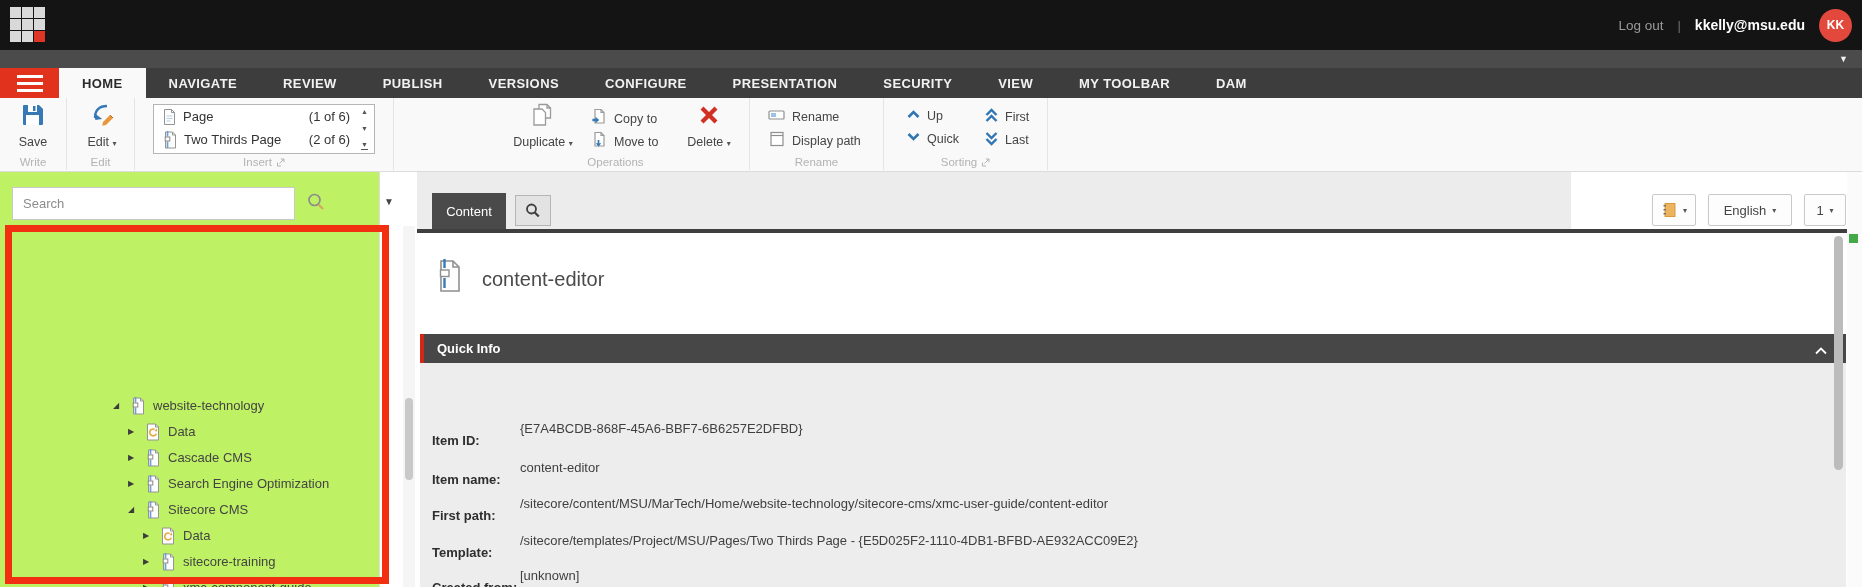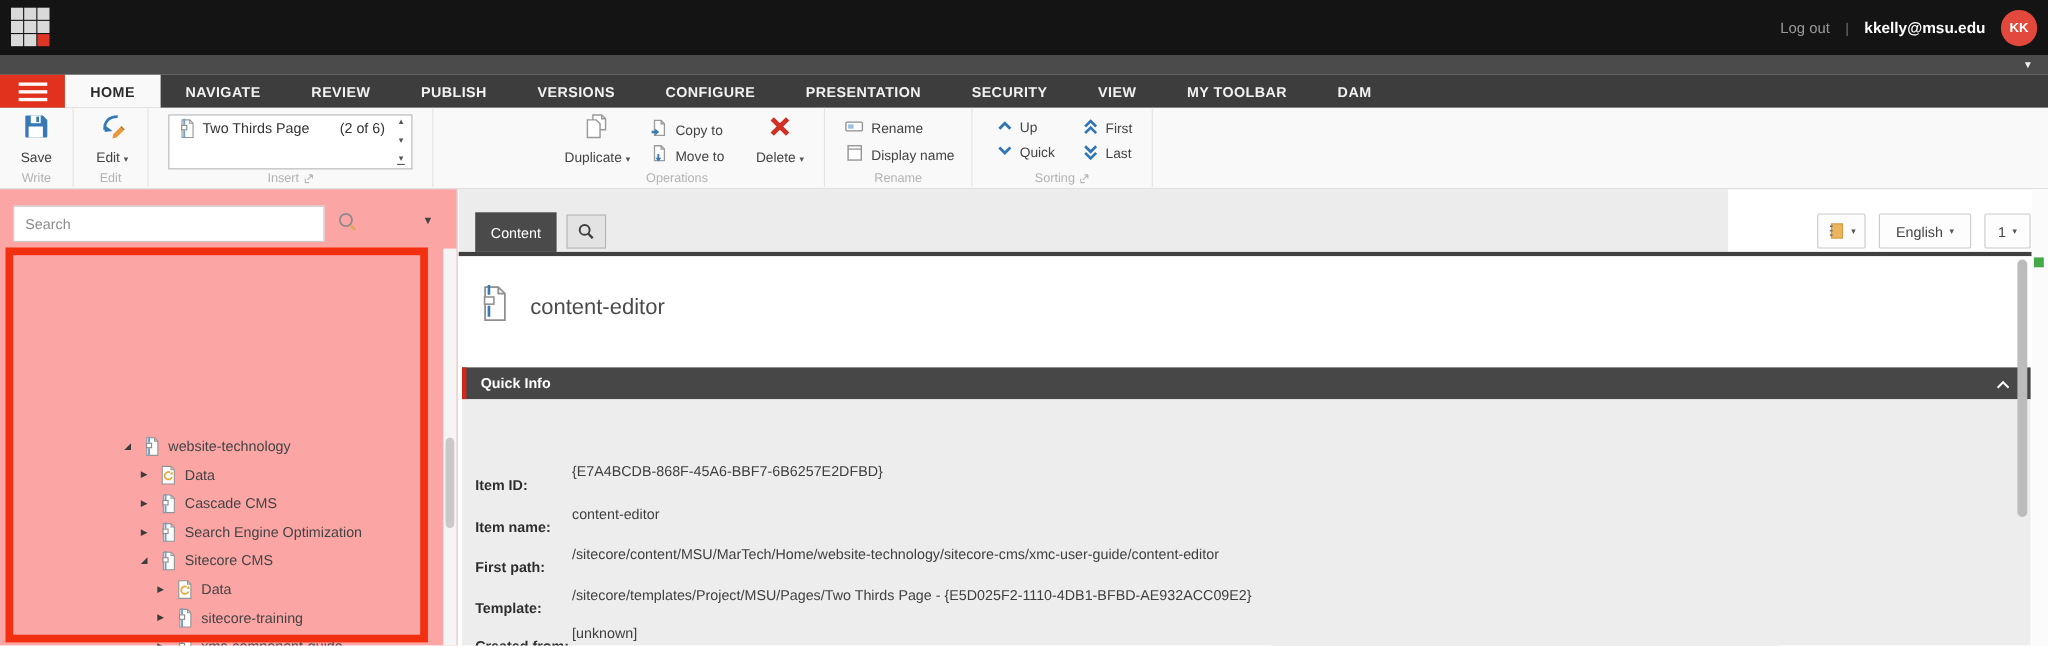--- a/index.html
+++ b/index.html
@@ -44,21 +44,21 @@
   .caret-sm { font-size:8px; color:#555; }
   .insert-box { position:absolute; left:18px; top:6px; width:222px; height:50px; background:#fff; border:1px solid #b5b5b5; }
   .insert-row { height:23px; display:flex; align-items:center; gap:6px; padding:0 24px 0 8px; font-size:13px; color:#333; cursor:pointer; }
   .insert-count { margin-left:auto; color:#333; }
   .insert-spinner { position:absolute; right:1px; top:1px; bottom:1px; width:17px; display:flex; flex-direction:column;
                     align-items:center; justify-content:space-between; padding:2px 0; background:#fff; }
   .spin { font-size:7px; color:#555; cursor:pointer; line-height:1; }
   .spin.end { border-bottom:1.5px solid #555; padding-bottom:1px; }
 
   
-  .left-panel { position:absolute; left:0; top:172px; width:416px; height:415px; background:#fca5a5; border-right:1px solid #dedede; }
+  .left-panel { position:absolute; left:0; top:172px; width:380px; height:415px; background:#bef264; border-right:1px solid #dedede; }
   .search-input { position:absolute; left:12px; top:15px; width:283px; height:33px; border:1px solid #c9c9c9; background:#fff;
                   font-size:13px; color:#444; padding:0 10px; font-family:"Liberation Sans",sans-serif; }
   .search-input::placeholder { color:#8c8c8c; }
   .search-btn { position:absolute; left:305px; top:19px; cursor:pointer; }
   .search-caret { position:absolute; left:384px; top:24px; font-size:10px; color:#444; cursor:pointer; }
 
   .tree { position:absolute; left:0; top:220px; width:400px; }
   .tree-row { height:26px; display:flex; align-items:center; cursor:pointer; }
   .twisty { width:14px; font-size:8px; color:#3c3c3c; flex:none; }
   .node { display:flex; align-items:center; gap:7px; padding:2px 6px 2px 3px; }
@@ -180,20 +180,29 @@
         <span class="lbl">Save</span>
       </div>
       <div class="rgroup-label">
           <span>Write</span>
         </div>
     </div>
 
     <div class="rgroup" style="left:135px;width:259px;">
       <div class="insert-box">
         <div>
+            <div class="insert-row">
+              <svg width="15" height="18" viewBox="0 0 15 18">
+                <path d="M2.5 1.5h7l3 3v12h-10z" fill="#fdfdfd" stroke="#949494"></path>
+                <path d="M9.5 1.5v3h3" fill="none" stroke="#949494"></path>
+                <path d="M4.5 8h6M4.5 10.5h6M4.5 13h4" stroke="#b8cfe3"></path>
+              </svg>
+              <span>Page</span>
+              <span class="insert-count">(1 of 6)</span>
+            </div>
             <div class="insert-row">
               <svg width="16" height="19" viewBox="0 0 16 19">
                 <path d="M3.5 2h7l3 3v13h-10z" fill="#fdfdfd" stroke="#949494"></path>
                 <path d="M10.5 2v3h3" fill="none" stroke="#949494"></path>
                 <path d="M5.5 1v5.5" stroke="#6d9fd0" stroke-width="1.7"></path>
                 <path d="M5.5 11.5v6.5" stroke="#6d9fd0" stroke-width="1.7"></path>
                 <rect x="3.2" y="7" width="4.6" height="4" fill="#fff" stroke="#8a8a8a"></rect>
               </svg>
               <span>Two Thirds Page</span>
               <span class="insert-count">(2 of 6)</span>
@@ -269,21 +278,21 @@
         </span>
         <span>Rename</span>
       </div>
       <div class="rb-small" style="left:18px;top:33px;">
         <span>
           <svg width="18" height="16" viewBox="0 0 18 16">
               <rect x="3" y="1.5" width="12" height="13" fill="#fff" stroke="#8f8f8f" stroke-width="1.2"></rect>
               <path d="M3 4.5h12" stroke="#8f8f8f" stroke-width="1.2"></path>
             </svg>
         </span>
-        <span>Display name</span>
+        <span>Display path</span>
       </div>
       <div class="rgroup-label">
           <span>Rename</span>
         </div>
     </div>
 
     <div class="rgroup" style="left:884px;width:164px;">
       <div class="rb-small" style="left:22px;top:10px;">
         <span>
           <svg width="15" height="12" viewBox="0 0 15 12">

